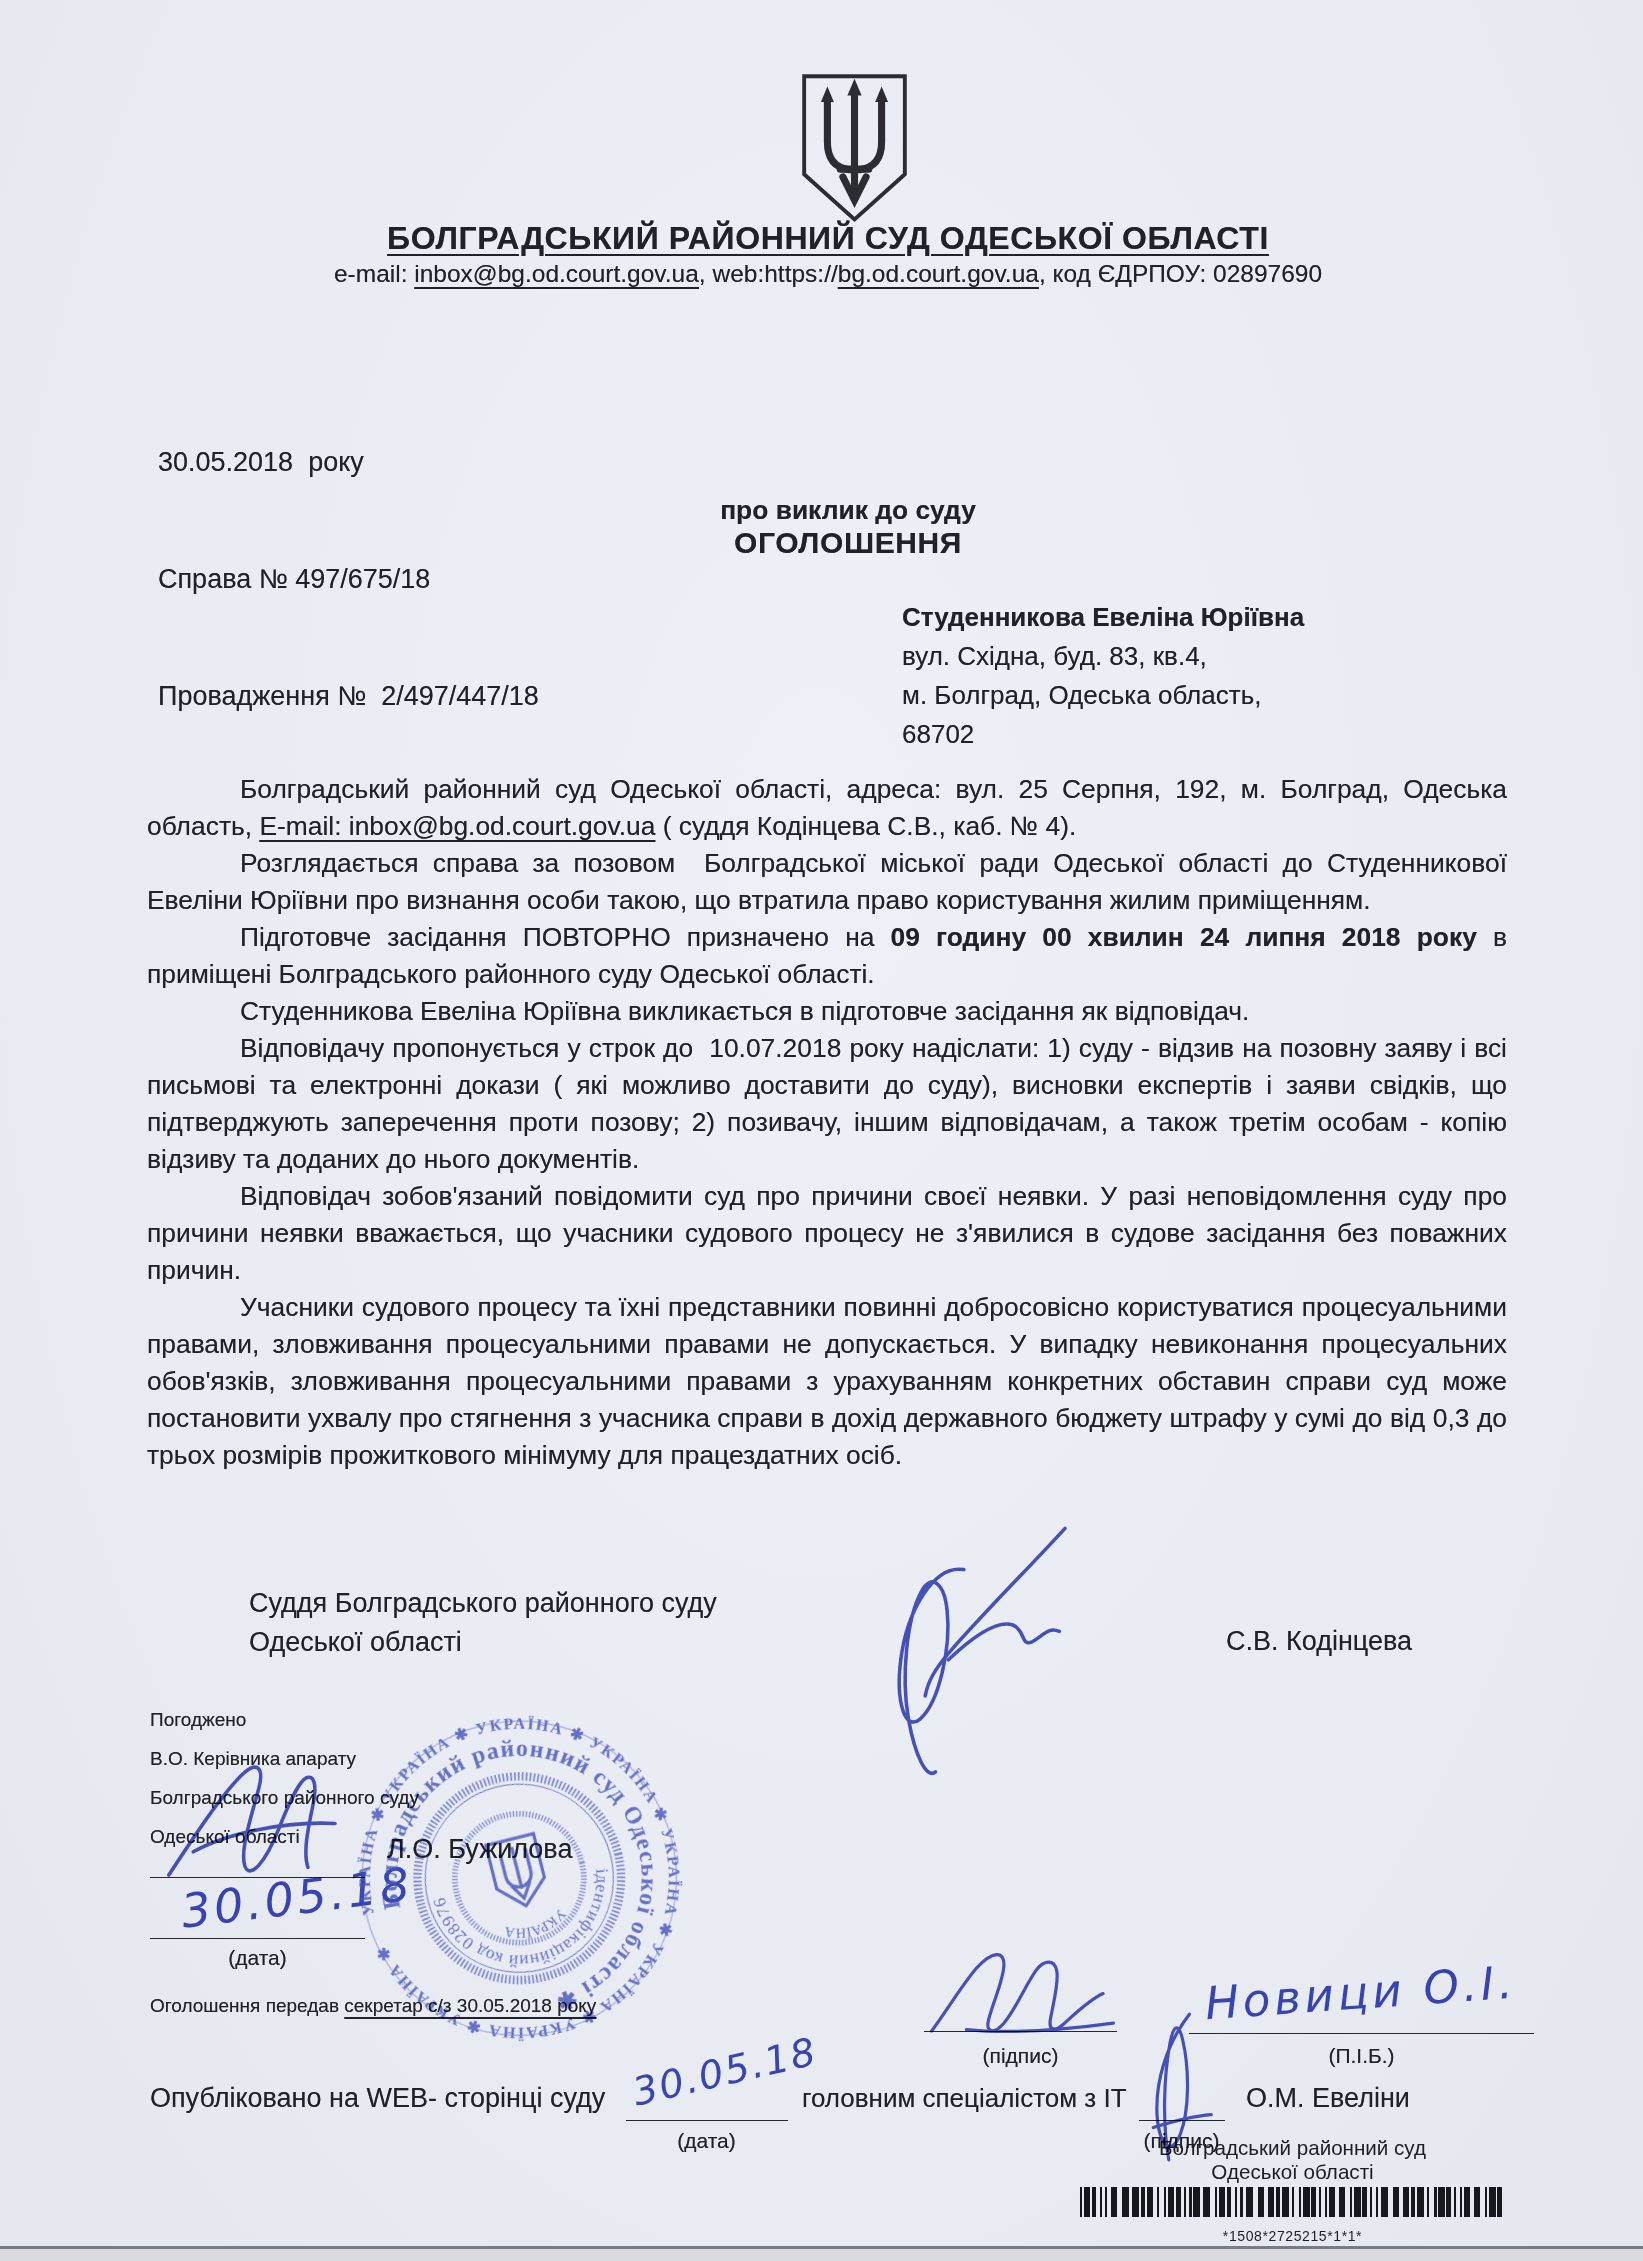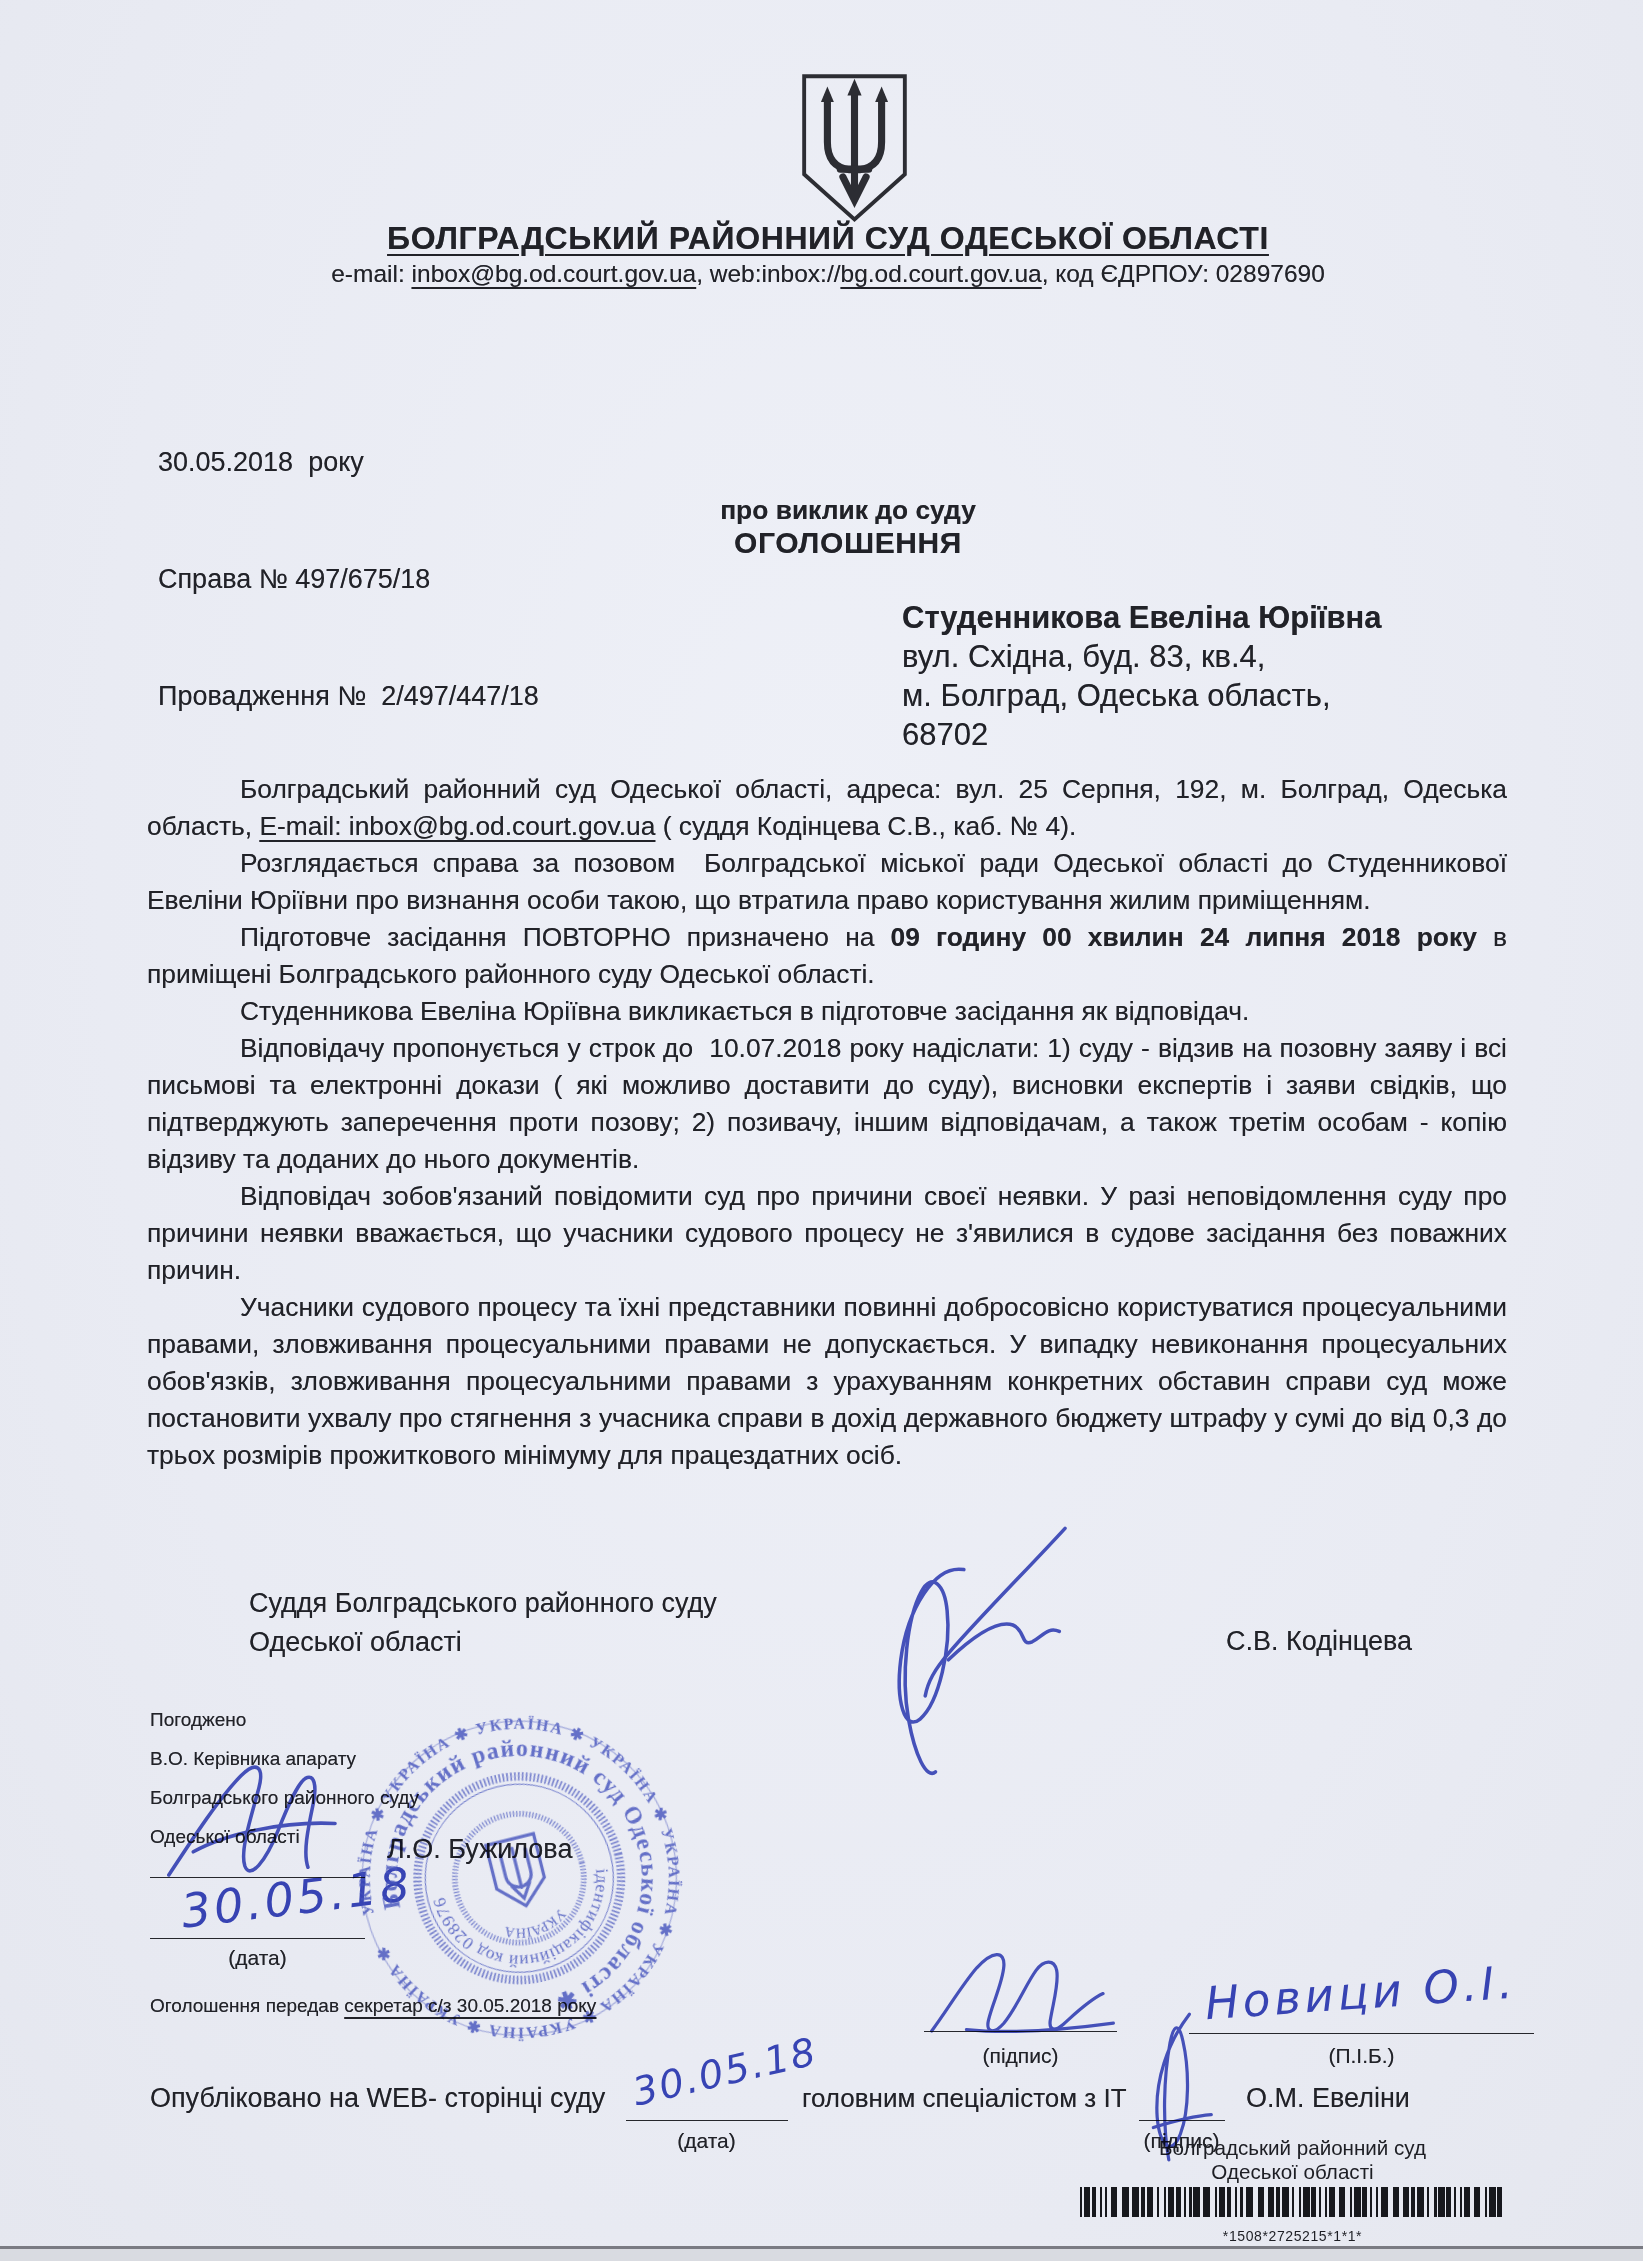--- a/index.html
+++ b/index.html
@@ -38,35 +38,35 @@
       <path d="M86,12 L75,38 H97 Z"></path>
       <path d="M44,24 L34,48 H54 Z"></path>
       <path d="M128,24 L118,48 H138 Z"></path>
     </g>
   </svg>
 
   <div class="abs ser center" style="left:13px;top:220px;width:1630px">
     <div style="font-size:32px;font-weight:bold;letter-spacing:0.6px">
       <span class="u">БОЛГРАДСЬКИЙ РАЙОННИЙ СУД ОДЕСЬКОЇ ОБЛАСТІ</span>
     </div>
-    <div style="font-size:24.5px;margin-top:2.6px"><span>e-mail: </span><span class="u">inbox@bg.od.court.gov.ua</span><span>, web:inbox://</span><span class="u">bg.od.court.gov.ua</span><span>, код ЄДРПОУ: 02897690</span></div>
+    <div style="font-size:24.5px;margin-top:2.6px"><span>e-mail: </span><span class="u">inbox@bg.od.court.gov.ua</span><span>, web:https://</span><span class="u">bg.od.court.gov.ua</span><span>, код ЄДРПОУ: 02897690</span></div>
   </div>
 
   <div class="abs ser pre" style="left:158px;top:365px;font-size:27px;line-height:39px">
     <div class="pre">30.05.2018  року</div>
     <div class="pre">Справа № 497/675/18</div>
     <div class="pre">Провадження №  2/497/447/18</div>
   </div>
 
   <div class="abs ser center" style="left:52px;top:483px;width:1592px">
     <div style="font-size:26.4px;font-weight:bold;margin-top:11.6px">про виклик до суду</div>
     <div style="font-size:30px;font-weight:bold;letter-spacing:0.6px">ОГОЛОШЕННЯ</div>
   </div>
 
-  <div class="abs ser" style="left:902px;top:598px;font-size:31px;line-height:39px">
+  <div class="abs ser" style="left:902px;top:598px;font-size:26px;line-height:39px">
     <div class="b">Студенникова Евеліна Юріївна</div>
     <div>вул. Східна, буд. 83, кв.4,</div>
     <div>м. Болград, Одеська область,</div>
     <div>68702</div>
   </div>
 
   <div class="abs ser" style="left:147px;top:771px;width:1360px;font-size:26.4px;line-height:37px">
       <p class="bodyp"><span>Болградський районний суд Одеської області, адреса: вул. 25 Серпня, 192, м. Болград, Одеська область, </span><span class="u">E-mail: inbox@bg.od.court.gov.ua</span><span> ( суддя Кодінцева С.В., каб. № 4).</span></p>
       <p class="bodyp"><span>Розглядається справа за позовом  Болградської міської ради Одеської області до Студенникової Евеліни Юріївни про визнання особи такою, що втратила право користування жилим приміщенням.</span></p>
       <p class="bodyp"><span>Підготовче засідання ПОВТОРНО призначено на </span><span class="b">09 годину 00 хвилин 24 липня 2018 року</span><span> в приміщені Болградського районного суду Одеської області.</span></p>

